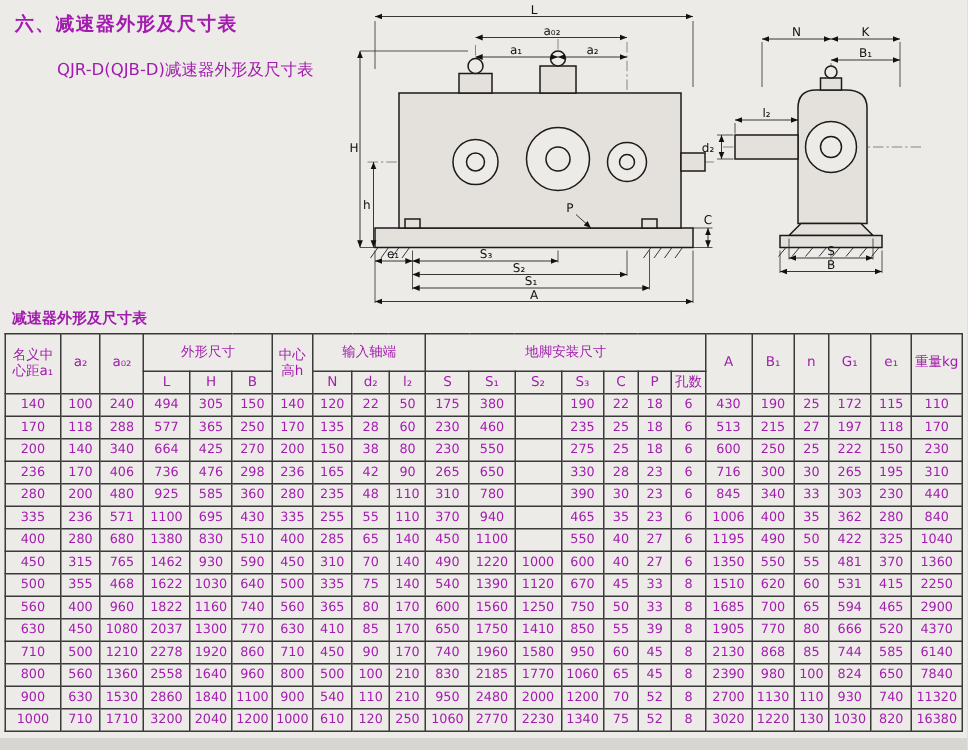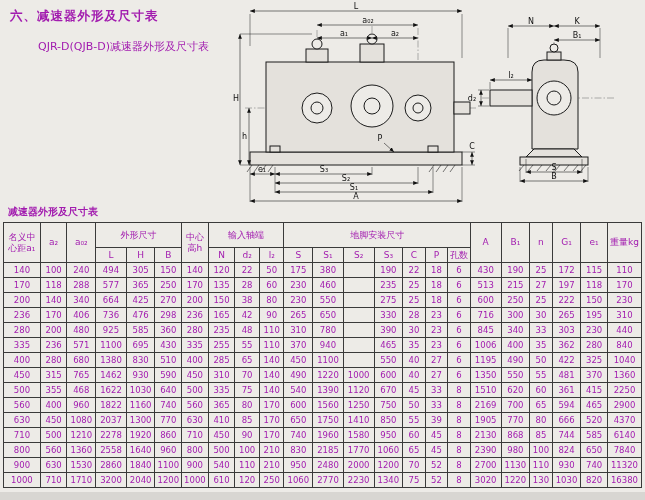--- a/index.html
+++ b/index.html
@@ -461,21 +461,21 @@
           <td>540</td>
           <td>1390</td>
           <td>1120</td>
           <td>670</td>
           <td>45</td>
           <td>33</td>
           <td>8</td>
           <td>1510</td>
           <td>620</td>
           <td>60</td>
-          <td>361</td>
+          <td>531</td>
           <td>415</td>
           <td>2250</td>
         </tr>
         <tr>
           <td>560</td>
           <td>400</td>
           <td>960</td>
           <td>1822</td>
           <td>1160</td>
           <td>740</td>
@@ -483,21 +483,21 @@
           <td>365</td>
           <td>80</td>
           <td>170</td>
           <td>600</td>
           <td>1560</td>
           <td>1250</td>
           <td>750</td>
           <td>50</td>
           <td>33</td>
           <td>8</td>
-          <td>2169</td>
+          <td>1685</td>
           <td>700</td>
           <td>65</td>
           <td>594</td>
           <td>465</td>
           <td>2900</td>
         </tr>
         <tr>
           <td>630</td>
           <td>450</td>
           <td>1080</td>

